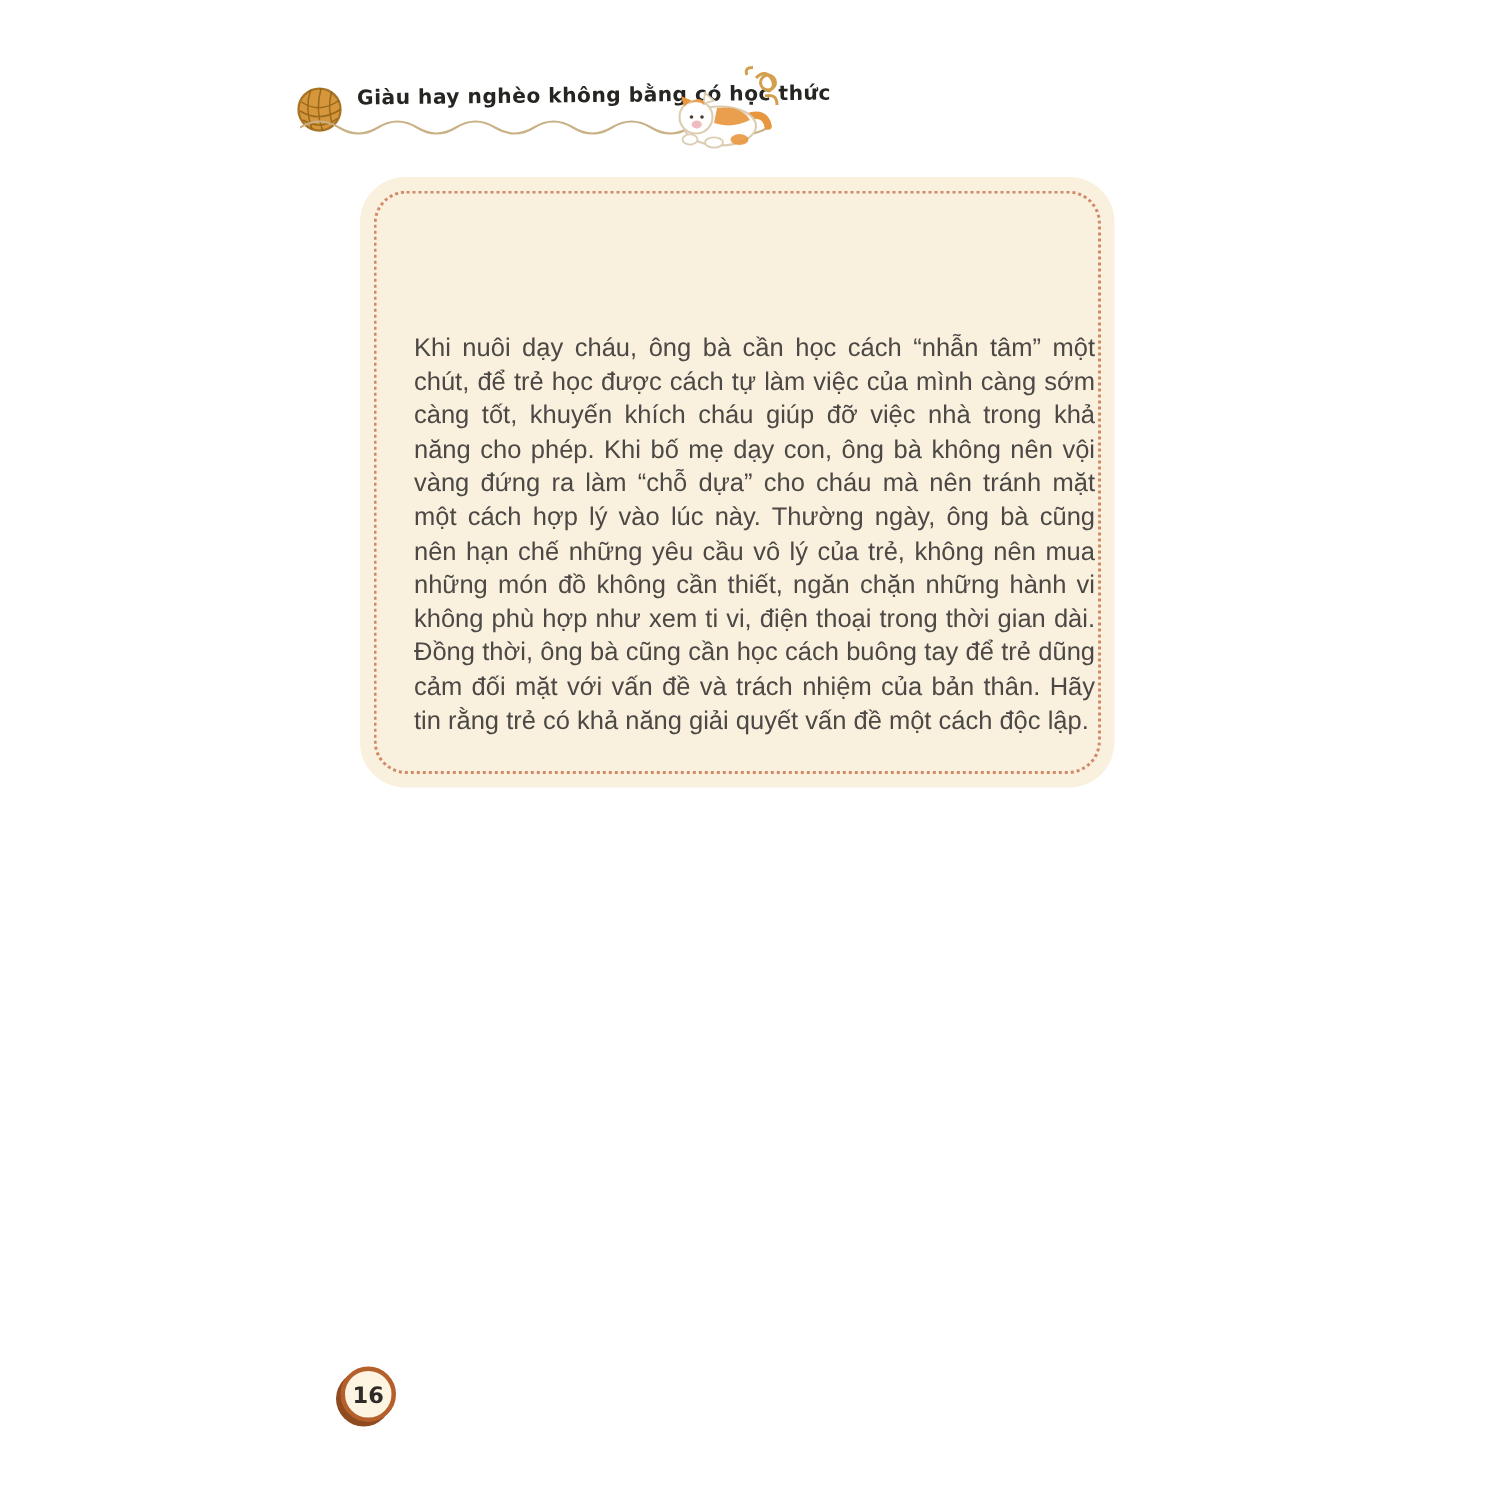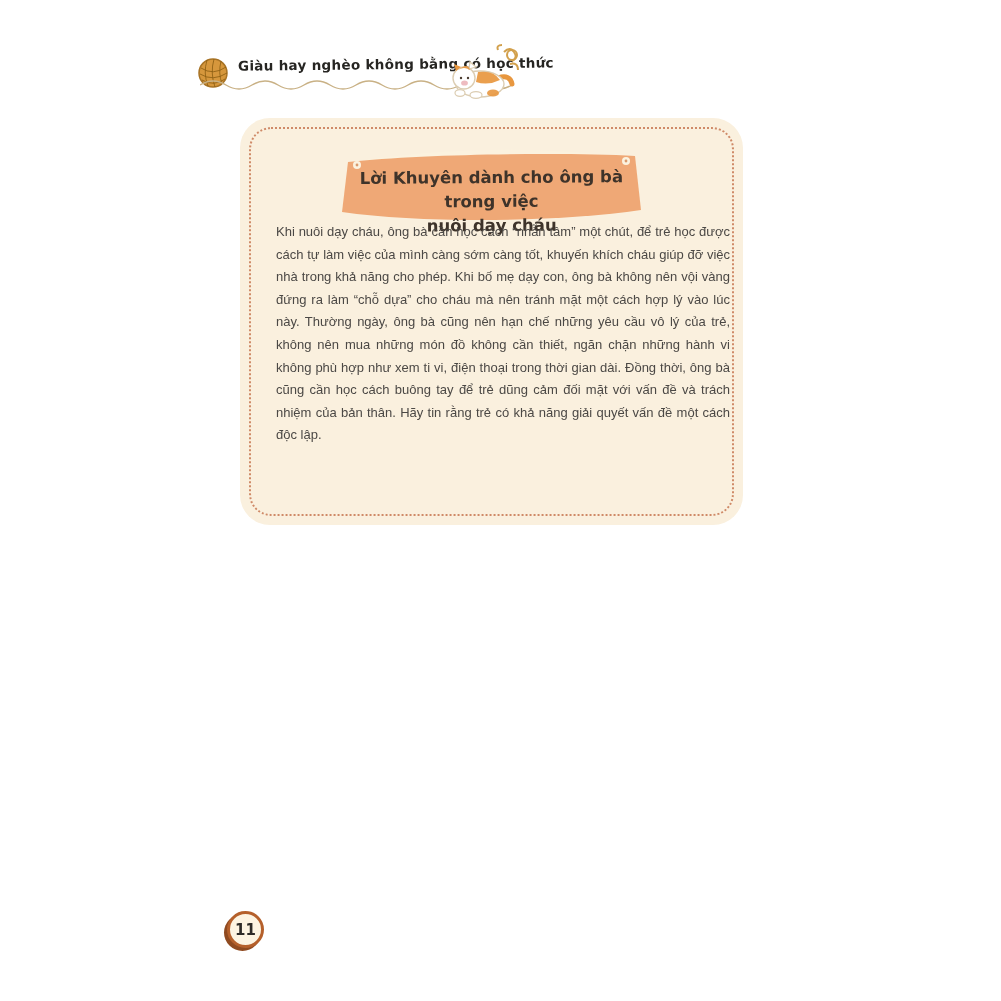--- a/index.html
+++ b/index.html
@@ -36,21 +36,21 @@
   .banner svg{position:absolute;left:0;top:0;}
   .banner-text{
     position:absolute;left:0;top:22px;width:100%;text-align:center;
     color:#3e332a;font-weight:bold;font-size:16.5px;line-height:24px;
     font-family:"DejaVu Sans", sans-serif;transform:rotate(-.4deg);
   }
 
   
   .box-body{
     position:absolute;left:36px;top:103px;width:454px;
-    margin:0;font-size:13px;line-height:22.6px;color:#4b4845;
+    margin:0;font-size:17px;line-height:22.6px;color:#4b4845;
     text-align:justify;text-align-last:left;
   }
 
   
   .page-number{
     position:absolute;left:227px;top:911px;width:31px;height:31px;
     background:#fdf4e2;border:3px solid #b5602b;border-radius:50%;
     box-shadow:-3px 3px 0 #8f4a20;
     display:flex;align-items:center;justify-content:center;
     font-size:15px;font-weight:bold;color:#2e2b28;
@@ -93,38 +93,21 @@
 
       <ellipse cx="14" cy="49" rx="5" ry="3.4" fill="#ffffff" stroke="#dccdb2" stroke-width="1.2"></ellipse>
       <ellipse cx="30" cy="51" rx="6" ry="3.4" fill="#ffffff" stroke="#dccdb2" stroke-width="1.2"></ellipse>
       <ellipse cx="47" cy="49" rx="6" ry="3.6" fill="#e8973f" opacity=".9"></ellipse>
     </svg>
   </div>
 
   <section class="advice-box">
     <div class="box-dotted"></div>
 
-    <div class="banner">
-      <svg width="303" height="84" viewBox="0 0 303 84">
-
-        <path d="M14,20 Q151,-2 289,16" stroke="#fbf2df" stroke-width="4.5" fill="none"></path>
-
-        <path d="M8,18 C80,10 225,8 295,12 L301,66 C220,78 85,80 2,68 Z" fill="#efa876"></path>
-
-        <circle cx="17" cy="21" r="4" fill="#fbf2df"></circle>
-        <circle cx="17" cy="21" r="1.4" fill="#d99a6d"></circle>
-        <circle cx="286" cy="17" r="4" fill="#fbf2df"></circle>
-        <circle cx="286" cy="17" r="1.4" fill="#d99a6d"></circle>
-      </svg>
-      <div class="banner-text">
-        <span style="display:block">Lời Khuyên dành cho ông bà trong việc</span>
-        <span style="display:block">nuôi dạy cháu</span>
-      </div>
-    </div>
 
     <p class="box-body">Khi nuôi dạy cháu, ông bà cần học cách “nhẫn tâm” một chút, để trẻ học được cách tự làm việc của mình càng sớm càng tốt, khuyến khích cháu giúp đỡ việc nhà trong khả năng cho phép. Khi bố mẹ dạy con, ông bà không nên vội vàng đứng ra làm “chỗ dựa” cho cháu mà nên tránh mặt một cách hợp lý vào lúc này. Thường ngày, ông bà cũng nên hạn chế những yêu cầu vô lý của trẻ, không nên mua những món đồ không cần thiết, ngăn chặn những hành vi không phù hợp như xem ti vi, điện thoại trong thời gian dài. Đồng thời, ông bà cũng cần học cách buông tay để trẻ dũng cảm đối mặt với vấn đề và trách nhiệm của bản thân. Hãy tin rằng trẻ có khả năng giải quyết vấn đề một cách độc lập.</p>
   </section>
 
   <div class="page-number">
-    <span>11</span>
+    <span>16</span>
   </div>
 
 </div>
 
 </body></html>

